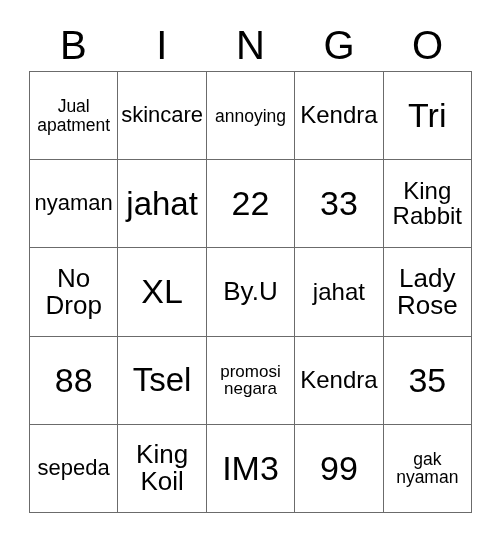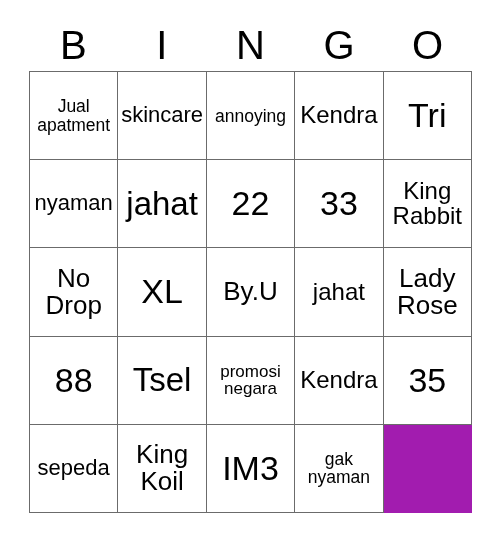--- a/index.html
+++ b/index.html
@@ -177,18 +177,21 @@
         <span class="cell-text fs-xs">sepeda</span>
       </div>
     <div class="cell">
         <span class="cell-text fs-md">King
 Koil</span>
       </div>
     <div class="cell">
         <span class="cell-text fs-xl">IM3</span>
       </div>
     <div class="cell">
+        <span class="cell-text fs-xl">99</span>
+      </div>
+    <div class="cell">
         <span class="cell-text fs-xxs">gak
 nyaman</span>
       </div>
 
   </div>
 </div>
 
 </body></html>

